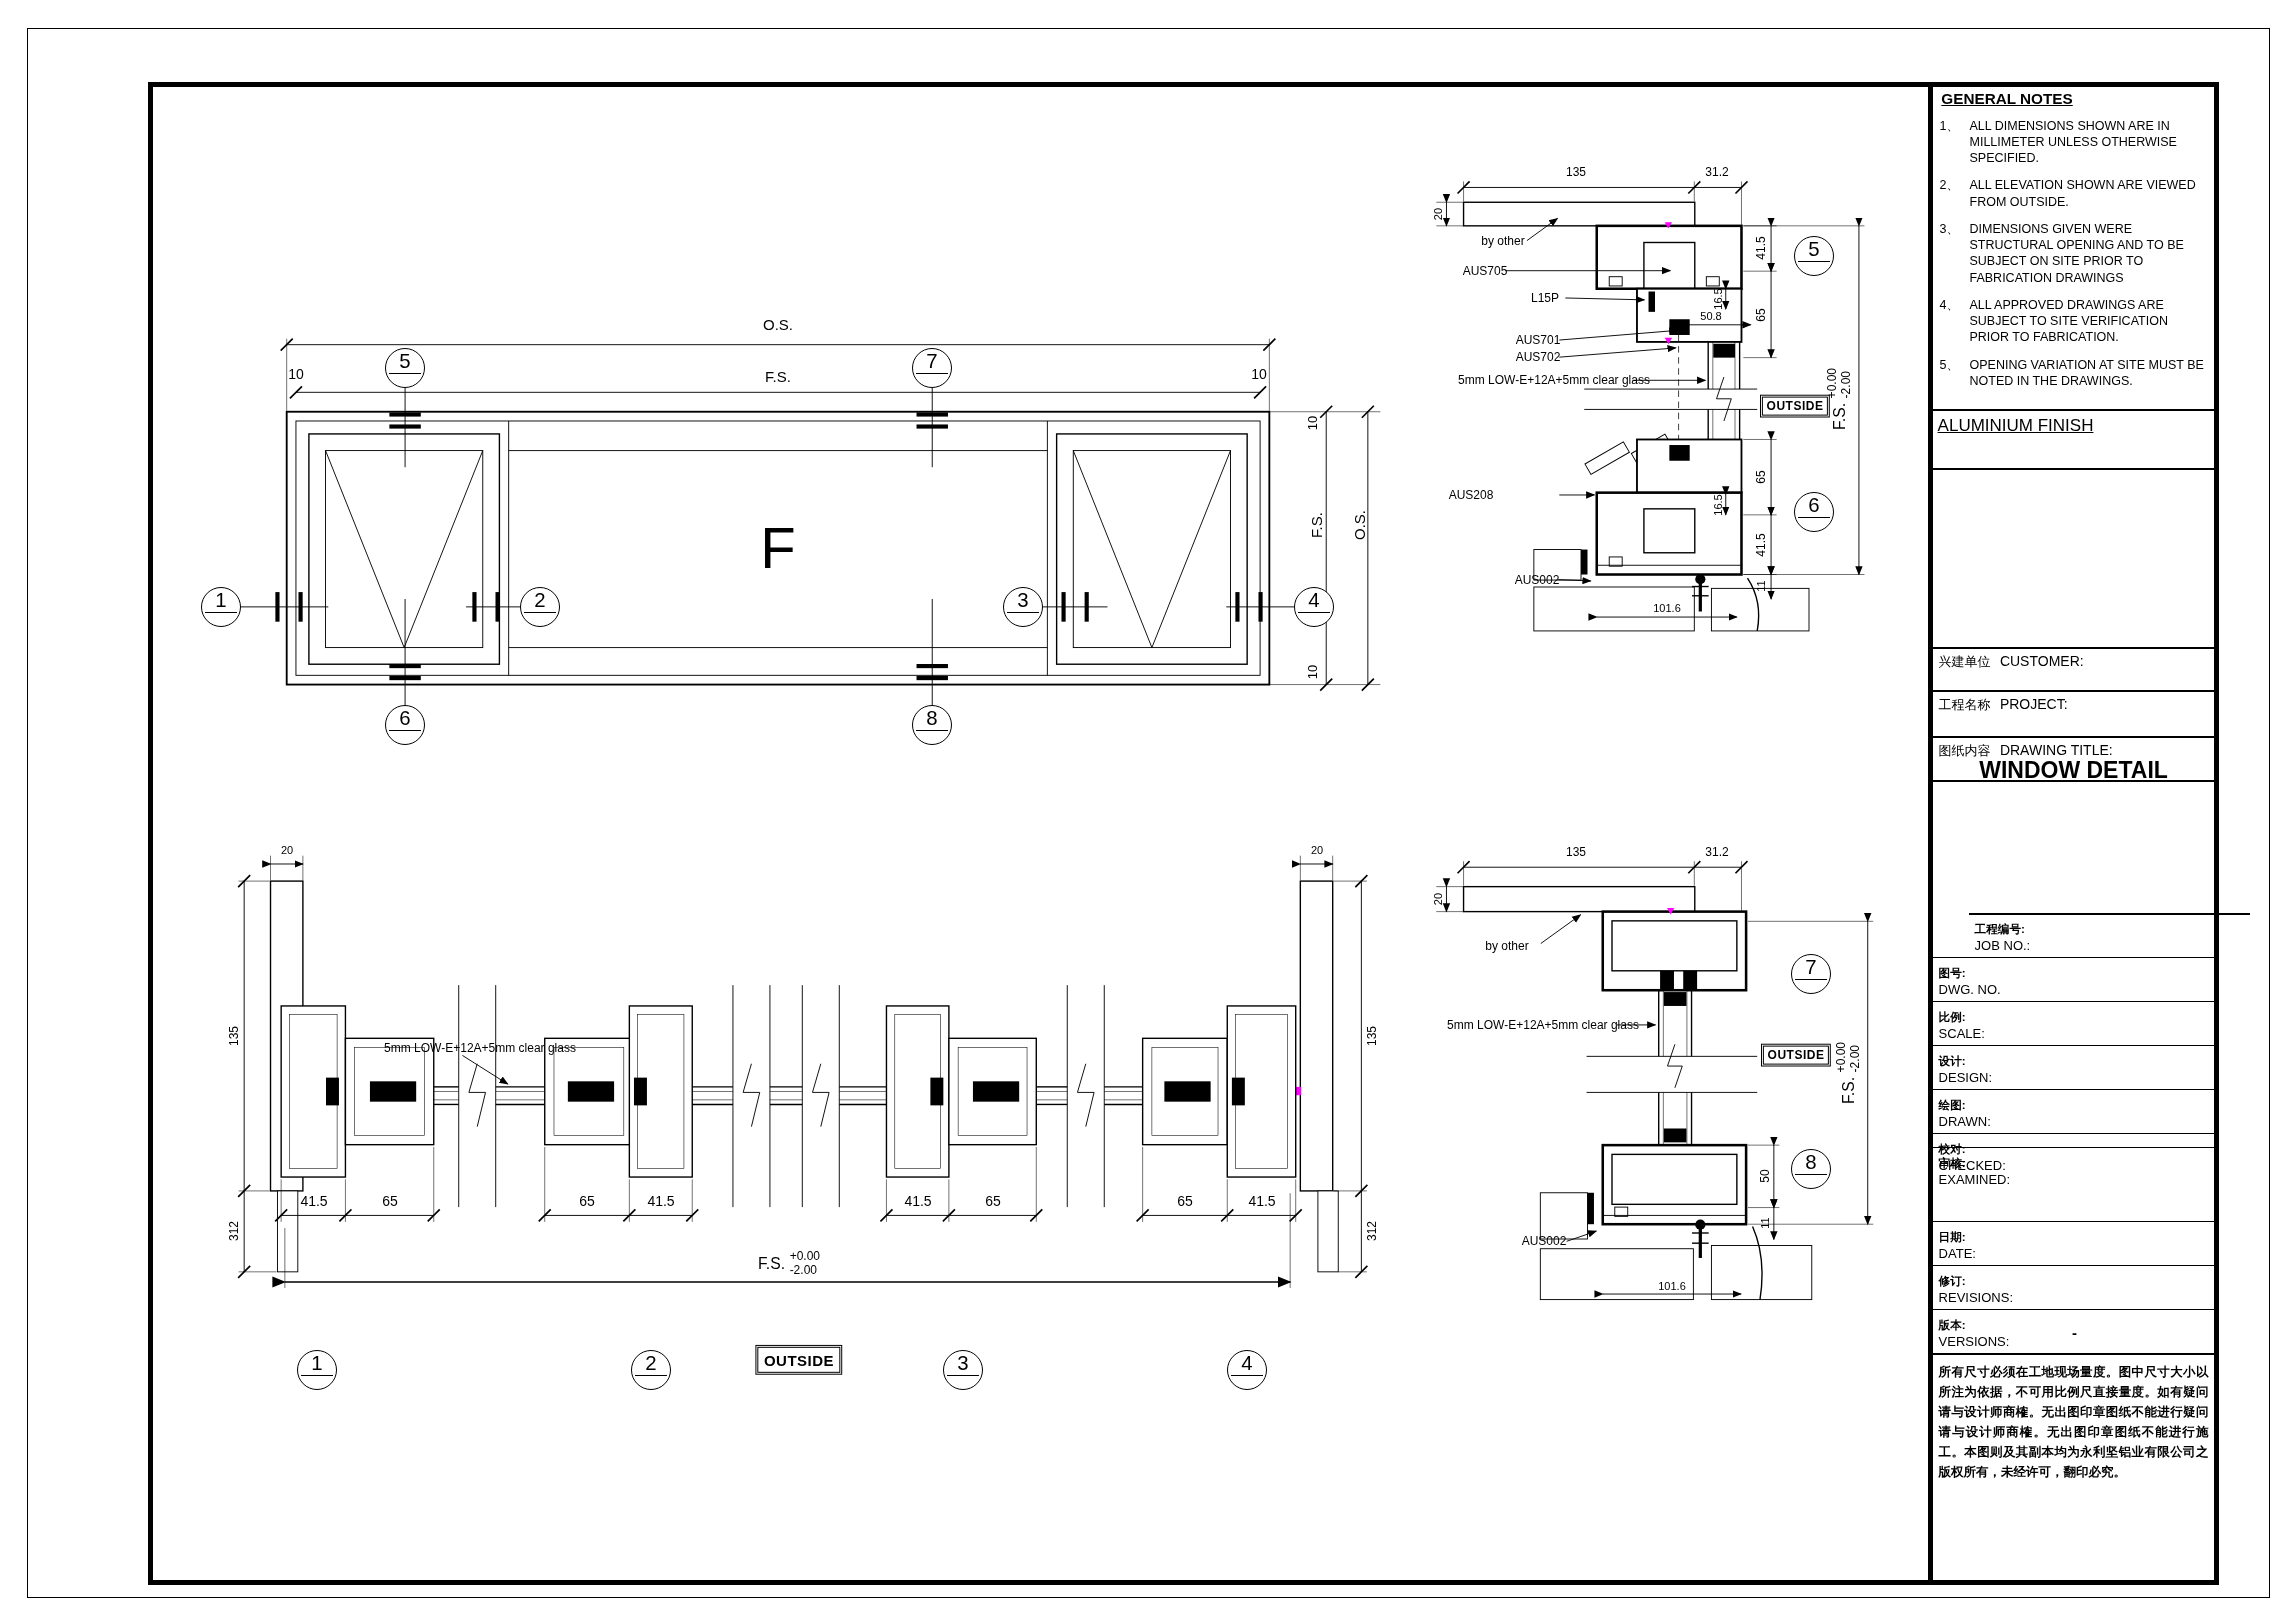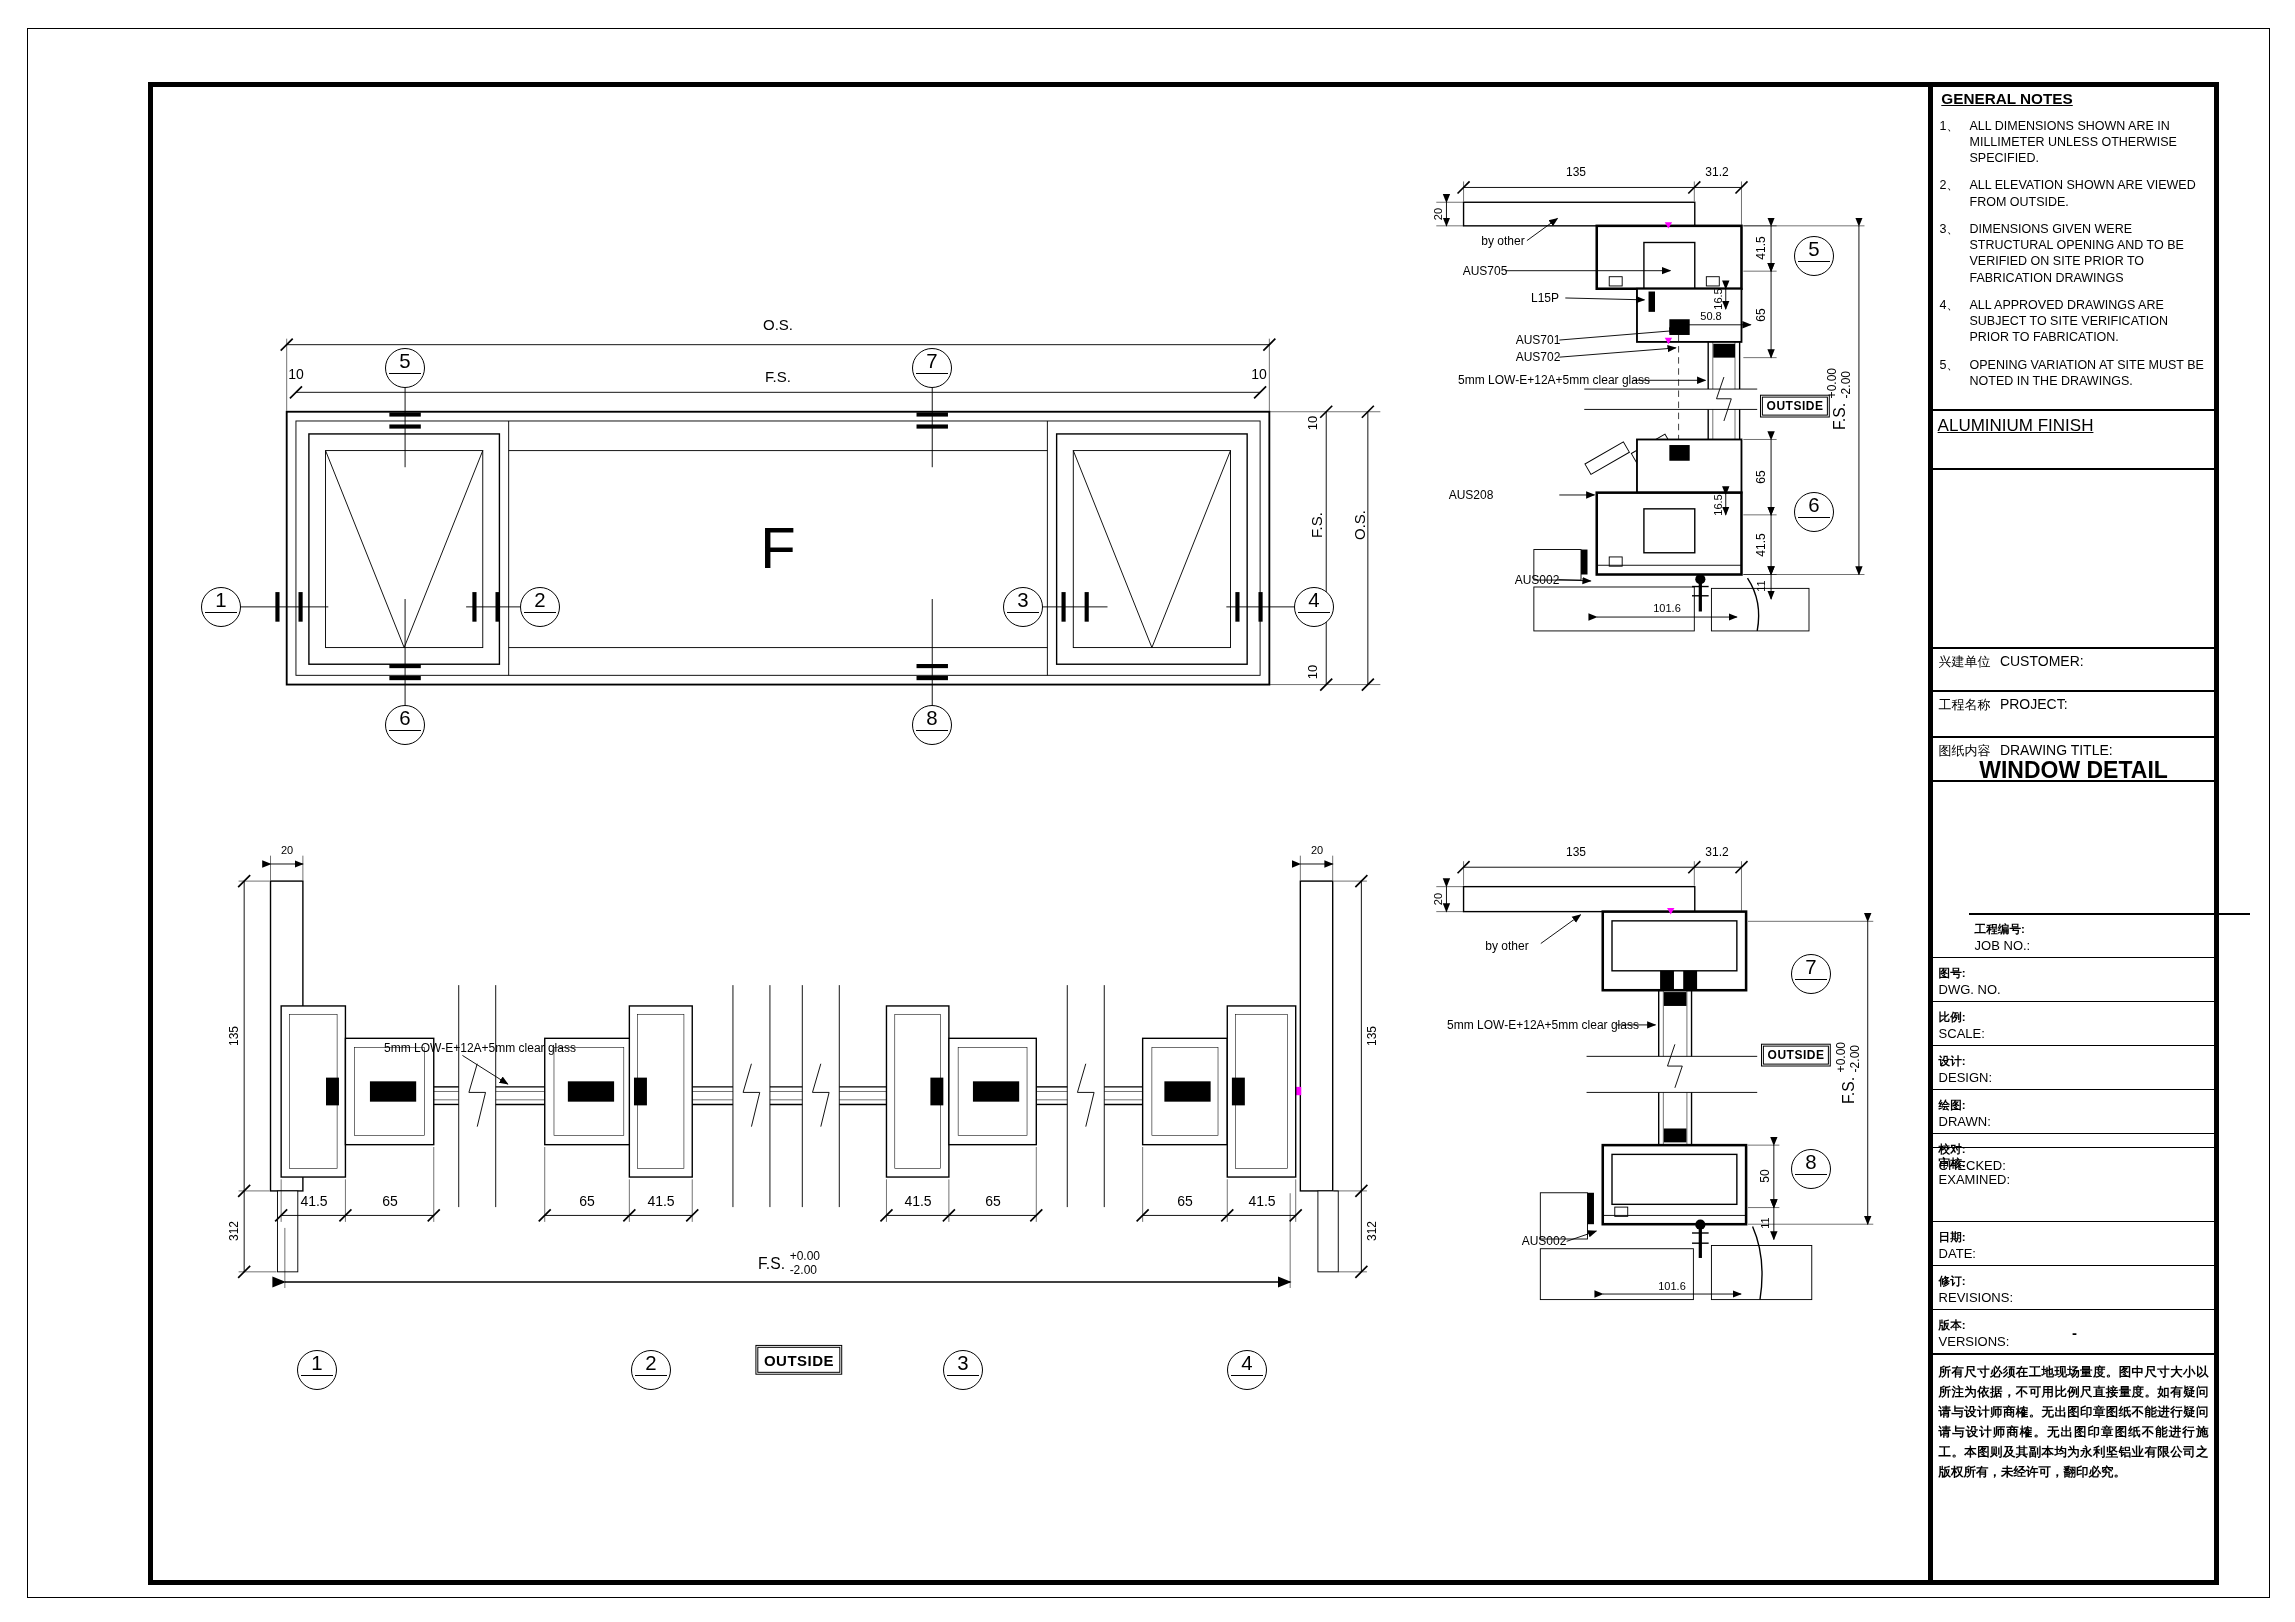--- a/index.html
+++ b/index.html
@@ -578,21 +578,21 @@
       <div class="gn-item">
         <span class="n">1、</span>
         <span class="x">ALL DIMENSIONS SHOWN ARE IN MILLIMETER UNLESS OTHERWISE SPECIFIED.</span>
       </div>
       <div class="gn-item">
         <span class="n">2、</span>
         <span class="x">ALL ELEVATION SHOWN ARE VIEWED FROM OUTSIDE.</span>
       </div>
       <div class="gn-item">
         <span class="n">3、</span>
-        <span class="x">DIMENSIONS GIVEN WERE STRUCTURAL OPENING AND TO BE VERIFIED ON SITE PRIOR TO FABRICATION DRAWINGS</span>
+        <span class="x">DIMENSIONS GIVEN WERE STRUCTURAL OPENING AND TO BE SUBJECT ON SITE PRIOR TO FABRICATION DRAWINGS</span>
       </div>
       <div class="gn-item">
         <span class="n">4、</span>
         <span class="x">ALL APPROVED DRAWINGS ARE SUBJECT TO SITE VERIFICATION PRIOR TO FABRICATION.</span>
       </div>
       <div class="gn-item">
         <span class="n">5、</span>
         <span class="x">OPENING VARIATION AT SITE MUST BE NOTED IN THE DRAWINGS.</span>
       </div>
     </div>

